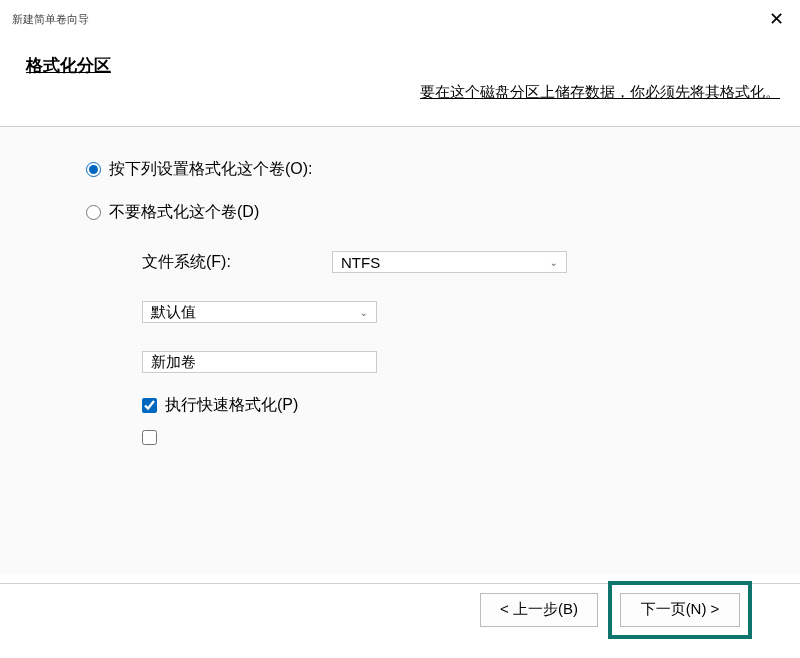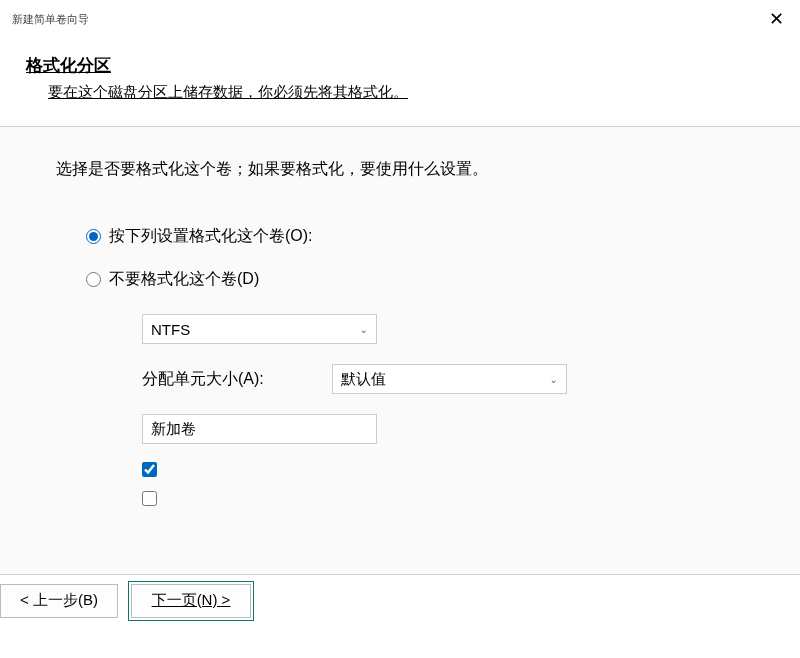--- a/index.html
+++ b/index.html
@@ -42,20 +42,21 @@
       font-weight: bold;
       font-size: 17px;
       color: #000;
       margin-left: 6px;
     }
     .header-subtitle {
       font-size: 15px;
       color: #000;
       margin-top: 6px;
       margin-left: 28px;
+      text-align: right;
     }
     .content-area {
       border-top: 1px solid #d0d0d0;
       background: #fafafa;
       height: 448px;
       padding: 32px 56px 0 56px;
     }
     .instruction {
       font-size: 16px;
       color: #000;
@@ -90,21 +91,21 @@
       height: 34px;
     }
     .form-label {
       width: 190px;
       font-size: 16px;
       color: #000;
       flex-shrink: 0;
     }
     .form-control {
       width: 235px;
-      height: 30px;
+      height: 22px;
       border: 1px solid #ccc;
       background: #fff;
       padding: 3px 8px;
       font-size: 15px;
       font-family: inherit;
       display: flex;
       align-items: center;
       justify-content: space-between;
       color: #000;
     }
@@ -132,43 +133,43 @@
     }
     .checkbox-row label {
       font-size: 16px;
       color: #000;
     }
     .footer {
       border-top: 1px solid #d0d0d0;
       height: 52px;
       display: flex;
       align-items: center;
+      justify-content: flex-end;
       padding-right: 20px;
       gap: 10px;
-      margin-top: 0;
+      margin-top: 9px;
       background: #fff;
       position: relative;
     }
     .btn {
       min-width: 118px;
       height: 34px;
       border: 1px solid #bbb;
       background: #fdfdfd;
       font-size: 15px;
       font-family: inherit;
       cursor: pointer;
       display: flex;
       align-items: center;
       justify-content: center;
       color: #000;
     }
     .btn-highlight-frame {
-      border: 1px solid #0f766e;
-      padding: 2px;
-      text-decoration: underline;
+      border: 4px solid #0f766e;
+      padding: 8px;
     }
     .btn-highlight-frame .btn {
       min-width: 120px;
       margin: 0;
     }
     .cancel-spacer {
       width: 18px;
     }
   </style>
 </head>
@@ -178,54 +179,54 @@
   <span class="title">新建简单卷向导</span>
   <span class="close">✕</span>
 </div>
 
 <div class="header-section">
   <div class="header-title">格式化分区</div>
   <div class="header-subtitle">要在这个磁盘分区上储存数据，你必须先将其格式化。</div>
 </div>
 
 <div class="content-area">
-  <div class="instruction">选择是否要格式化这个卷；如果要格式化，要使用什么设置。</div>
 
   <div class="radio-group">
     <div class="radio-row">
       <input type="radio" name="fmt" id="r2" checked="" style="">
       <label for="r2">按下列设置格式化这个卷(O):</label>
     </div>
     <div class="radio-row">
       <input type="radio" name="fmt" id="r1" style="">
       <label for="r1">不要格式化这个卷(D)</label>
     </div>
 
     <div class="formblock">
       <div class="form-row">
+        <div class="form-label">文件系统(F):</div>
         <div class="form-control">
           <span>NTFS</span>
           <span class="caret">⌄</span>
         </div>
       </div>
       <div class="form-row">
-        <div class="form-label">分配单元大小(A):</div>
         <div class="form-control">
           <span>默认值</span>
           <span class="caret">⌄</span>
         </div>
       </div>
       <div class="form-row">
         <input type="text" class="form-control" value="新加卷" style="">
       </div>
     </div>
 
     <div class="checkbox-group">
       <div class="checkbox-row">
         <input type="checkbox" id="c1" checked="" style="">
+        <label for="c1">执行快速格式化(P)</label>
       </div>
       <div class="checkbox-row">
         <input type="checkbox" id="c2" style="">
       </div>
     </div>
   </div>
 </div>
 
 <div class="footer">
   <button class="btn">&lt; 上一步(B)</button>

